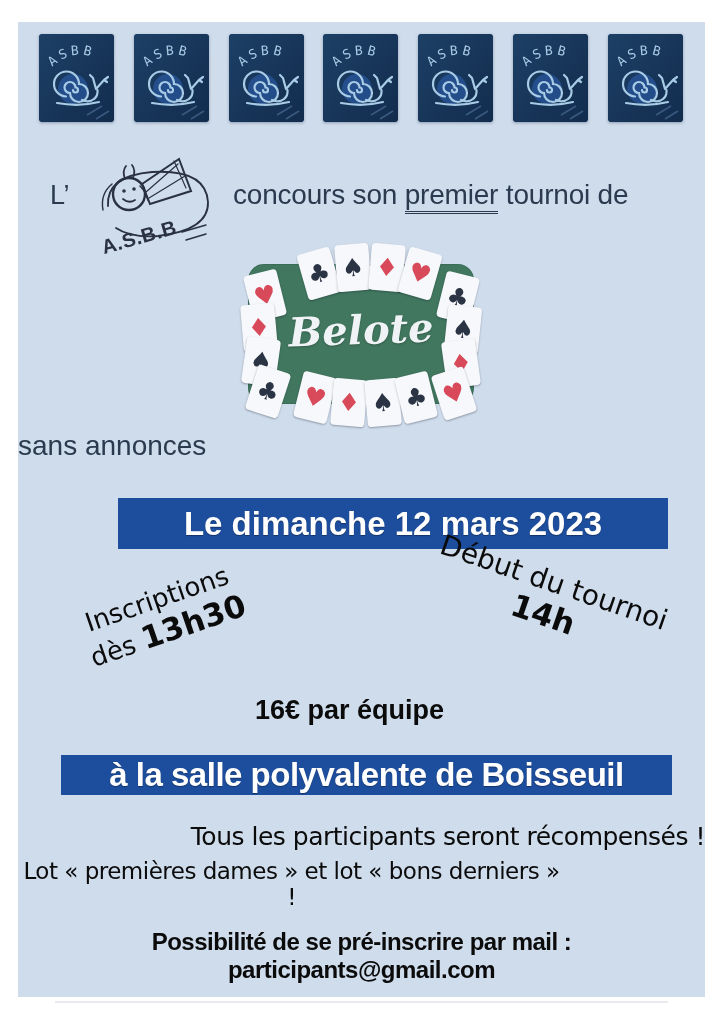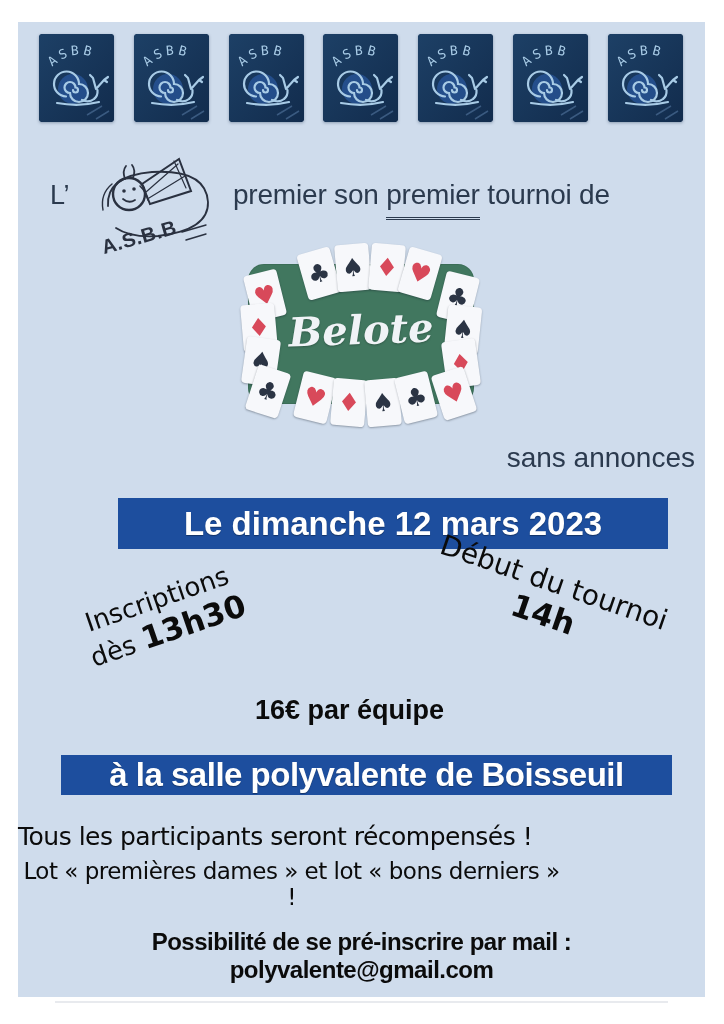--- a/index.html
+++ b/index.html
@@ -13,61 +13,61 @@
               display:flex;justify-content:space-between;}
   .snail-svg{width:75px;height:88px;display:block;border-radius:2px;
              box-shadow:0 1px 3px rgba(20,40,70,.35);}
 
   
   .intro-prefix{position:absolute;left:50px;top:180px;font-size:27px;
                 color:var(--heading-text);}
   .shuttle-svg{position:absolute;left:86px;top:150px;width:134px;height:104px;}
   .organise-line{position:absolute;left:233px;top:179px;width:470px;font-size:28px;
                  color:var(--heading-text);letter-spacing:-0.2px;}
-  .u-double{border-bottom:3px double var(--heading-text);padding-bottom:7px;}
+  .u-double{border-bottom:3px double var(--heading-text);padding-bottom:1px;}
 
   
   .belote{position:absolute;left:238px;top:248px;width:248px;height:174px;}
   .belote-board{position:absolute;left:10px;top:16px;width:226px;height:140px;
                 border-radius:16px;background:var(--belote-green);
                 box-shadow:0 0 0 1px rgba(0,0,0,.08) inset;}
   .card{position:absolute;width:34px;height:47px;border-radius:4px;
         background:var(--card-bg);box-shadow:0 1px 2px rgba(20,30,40,.35);
         display:flex;align-items:center;justify-content:center;}
   .card .suit{font-size:25px;line-height:1;font-family:"DejaVu Sans",sans-serif;}
   .s-black{color:var(--suit-black);}
   .s-red{color:var(--suit-red);}
   .belote-title{position:absolute;left:10px;top:58px;width:226px;text-align:center;
                 font-family:"DejaVu Serif",serif;font-style:italic;font-weight:bold;
                 font-size:40px;color:#f0f3f6;transform:rotate(-2deg);
                 text-shadow:0 1px 2px rgba(0,0,0,.25);}
 
   
-  .subtitle{position:absolute;left:18px;top:442px;width:677px;text-align:right;
+  .subtitle{position:absolute;left:18px;top:430px;width:677px;text-align:left;
             font-size:28px;color:var(--heading-text);}
 
   
   .banner{position:absolute;background:var(--banner-bg);color:var(--banner-text);
           display:flex;align-items:center;justify-content:center;font-weight:bold;
           text-shadow:0 1px 1px rgba(0,0,0,.35);}
   .banner-date{left:118px;top:498px;width:550px;height:51px;font-size:33px;}
   .banner-venue{left:61px;top:755px;width:611px;height:40px;font-size:33px;
                 letter-spacing:-0.5px;}
 
   
   .note{position:absolute;color:#0b0b0b;text-align:center;
         font-family:"DejaVu Sans",sans-serif;line-height:1.15;}
   .note-left{left:58px;top:584px;width:210px;transform:rotate(-19deg);font-size:26px;}
   .note-right{left:410px;top:566px;width:276px;transform:rotate(19deg);font-size:28px;}
   .note .time-bold{font-weight:bold;font-size:31px;}
 
   
   .price{position:absolute;left:6px;top:695px;width:687px;text-align:center;
          font-size:27px;font-weight:bold;color:#0b0b0b;}
-  .rewards-1{position:absolute;left:18px;top:822px;width:687px;text-align:left;
+  .rewards-1{position:absolute;left:18px;top:822px;width:687px;text-align:right;
              font-size:25px;letter-spacing:-0.5px;color:#0b0b0b;
              font-family:"DejaVu Sans",sans-serif;}
   .rewards-2{position:absolute;left:18px;top:858px;width:547px;text-align:center;
              font-size:23px;letter-spacing:-0.5px;color:#0b0b0b;
              font-family:"DejaVu Sans",sans-serif;}
   .contact{position:absolute;left:18px;top:928px;width:687px;text-align:center;
            font-size:24px;font-weight:bold;letter-spacing:-0.5px;color:#0b0b0b;}
   .bottom-divider{position:absolute;left:55px;top:1001px;width:613px;height:2px;
                   background:#e8eaee;}
 </style>
@@ -139,21 +139,21 @@
       <path stroke-width="1.6" d="M54 36 q6 6 8 14"></path>
       <path stroke-width="1.8" d="M37 49 q6 5 12 1"></path>
     </g>
     <g style="fill:var(--drawing-ink,#2a3140)">
       <circle cx="38" cy="41" r="1.8"></circle>
         <circle cx="48" cy="39" r="1.8"></circle>
       <text x="14" y="92" transform="rotate(-16 60 84)" font-weight="bold" font-size="20" letter-spacing="0.5" font-family="Liberation Sans, sans-serif">A.S.B.B</text>
     </g>
   </svg>
 
-  <div class="organise-line"><span>premier son </span><span class="u-double">premier</span><span> tournoi de</span></div>
+  <div class="organise-line"><span>concours son </span><span class="u-double">premier</span><span> tournoi de</span></div>
 
   <div class="belote">
     <div class="belote-board"></div>
 
     <div class="card" style="left:64px;top:2px;transform:rotate(-16deg)">
         <span class="suit s-black">♣</span>
       </div>
     <div class="card" style="left:98px;top:-4px;transform:rotate(-5deg)">
         <span class="suit s-black">♠</span>
       </div>
@@ -220,16 +220,16 @@
     <div class="time-bold">14h</div>
   </div>
 
   <div class="price">16€ par équipe</div>
 
   <div class="banner banner-venue">à la salle polyvalente de Boisseuil</div>
 
   <div class="rewards-1">Tous les participants seront récompensés !</div>
   <div class="rewards-2">Lot « premières dames » et lot « bons derniers » !</div>
 
-  <div class="contact">Possibilité de se pré-inscrire par mail : polyvalente@gmail.com</div>
+  <div class="contact">Possibilité de se pré-inscrire par mail : participants@gmail.com</div>
 
   <div class="bottom-divider"></div>
 </div>
 
 </body></html>

